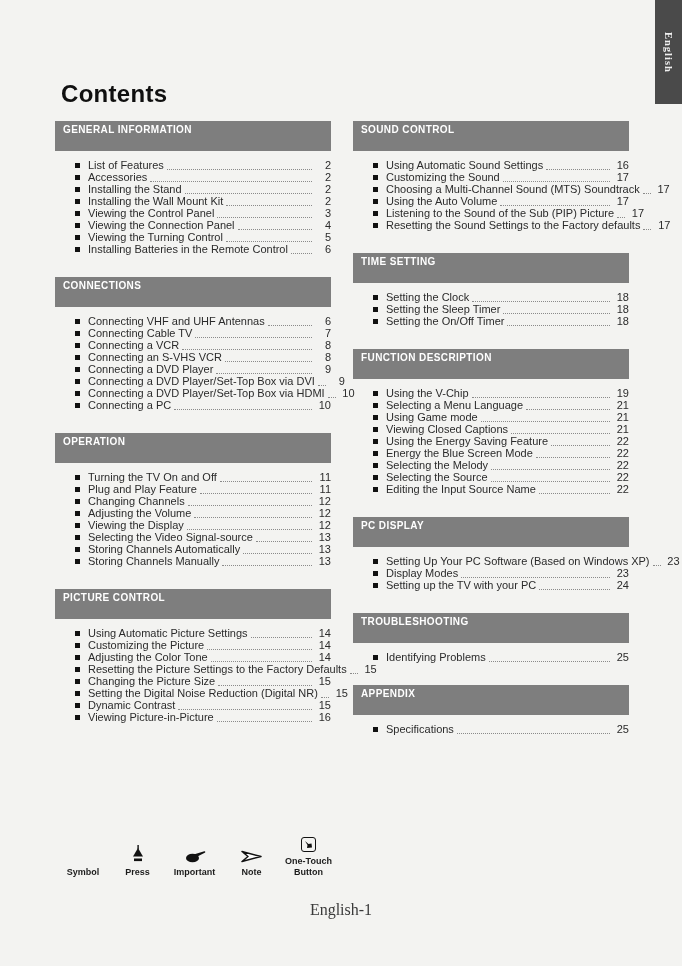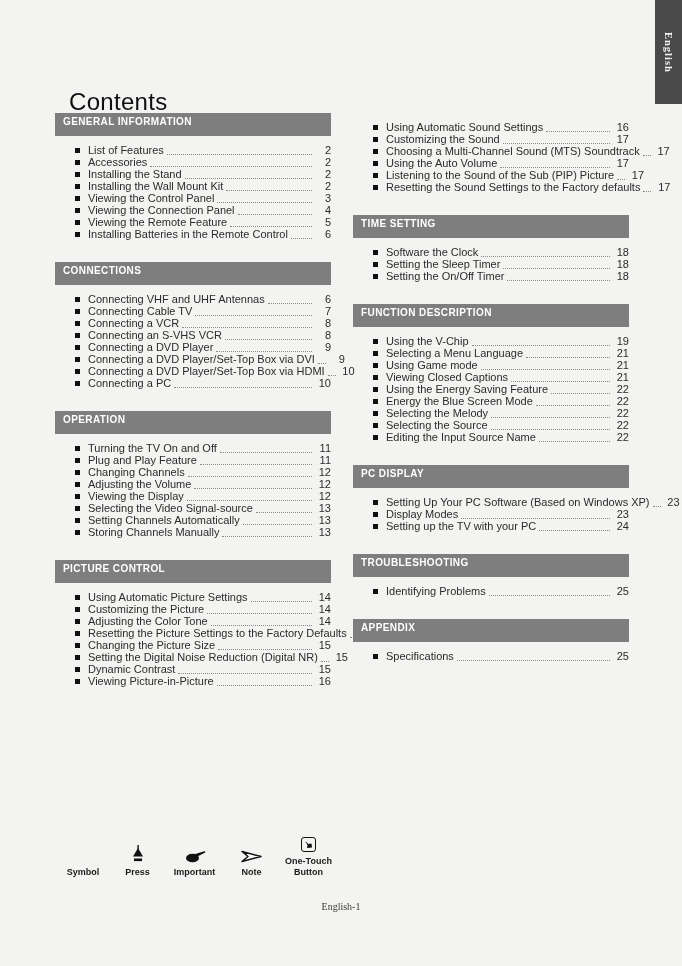--- a/index.html
+++ b/index.html
@@ -13,53 +13,53 @@
     position:absolute; top:0; right:0; width:27px; height:104px;
     background:var(--tab-bg,#4a4a4a);
     display:flex; align-items:center; justify-content:center;
   }
   .lang-tab span {
     writing-mode:vertical-rl; color:#f0f0f0;
     font-family:"Liberation Serif", serif;
     font-size:10.5px; font-weight:bold; letter-spacing:1px;
   }
   .title {
-    position:absolute; left:57px; top:76px; margin:12px;
-    font-size:24px; font-weight:normal; color:#101010; letter-spacing:0.3px;
+    position:absolute; left:57px; top:76px; margin:4px;
+    font-size:24px; font-weight:bold; color:#101010; letter-spacing:0.3px;
   }
   .columns {
     position:absolute; left:55px; top:113px; width:574px;
     display:flex; gap:22px;
   }
   .col { width:276px; }
   .section { margin-bottom:22px; }
   .section.extra-gap { margin-top:20px; }
   .sec-header {
-    height:23px; line-height:17px; background:var(--bar,#7e7e7e);
+    height:30px; line-height:17px; background:var(--bar,#7e7e7e);
     color:#ffffff; font-size:10px; font-weight:bold;
-    padding-left:8px; letter-spacing:0.4px;
+    padding-left:8px; letter-spacing:0.4px;margin-top:8px;
   }
   .sec-items { padding-top:8px; }
   .row { display:flex; align-items:center; height:12px; font-size:11px; color:#2b2b2b; }
   .bullet { width:5px; height:5px; background:var(--bullet,#111); margin:0 8px 0 20px; flex:none; }
   .lbl { white-space:nowrap; }
   .dots { flex:1; margin:0 3px; height:8px; border-bottom:1px dotted #8a8a8a; min-width:8px; }
   .pg { flex:none; width:16px; text-align:right; }
   .legend { position:absolute; left:57px; top:831px; display:flex; align-items:flex-end; }
   .leg-item { display:flex; flex-direction:column; align-items:center; justify-content:flex-end; width:57px; }
   .leg-item.first { width:52px; }
   .leg-icon { height:21px; display:flex; align-items:flex-end; justify-content:center; margin-bottom:4px; }
   .leg-label { font-size:9px; font-weight:bold; color:#1c1c1c; text-align:center; line-height:11px; width:54px; }
   .ot-box {
     width:13px; height:13px; border:1.5px solid #111; border-radius:3px;
     display:flex; align-items:center; justify-content:center; background:transparent;
   }
   .footer {
     position:absolute; left:0; right:0; top:901px; text-align:center;
-    font-family:"Liberation Serif", serif; font-size:10px; color:#3a3a3a;
+    font-family:"Liberation Serif", serif; font-size:16px; color:#3a3a3a;
   }
 </style>
 </head>
 <body>
 
 <div class="page" style="--page-bg: #f3f3f1; --bar: #7e7e7e; --tab-bg: #4a4a4a; --bullet: #111111;">
 
   <div class="lang-tab">
     <span>English</span>
   </div>
@@ -102,21 +102,21 @@
               <span class="pg">3</span>
             </div>
             <div class="row">
               <span class="bullet"></span>
               <span class="lbl">Viewing the Connection Panel</span>
               <span class="dots"></span>
               <span class="pg">4</span>
             </div>
             <div class="row">
               <span class="bullet"></span>
-              <span class="lbl">Viewing the Remote Feature</span>
+              <span class="lbl">Viewing the Turning Control</span>
               <span class="dots"></span>
               <span class="pg">5</span>
             </div>
             <div class="row">
               <span class="bullet"></span>
               <span class="lbl">Installing Batteries in the Remote Control</span>
               <span class="dots"></span>
               <span class="pg">6</span>
             </div>
           </div>
@@ -208,21 +208,21 @@
               <span class="pg">12</span>
             </div>
             <div class="row">
               <span class="bullet"></span>
               <span class="lbl">Selecting the Video Signal-source</span>
               <span class="dots"></span>
               <span class="pg">13</span>
             </div>
             <div class="row">
               <span class="bullet"></span>
-              <span class="lbl">Setting Channels Automatically</span>
+              <span class="lbl">Storing Channels Automatically</span>
               <span class="dots"></span>
               <span class="pg">13</span>
             </div>
             <div class="row">
               <span class="bullet"></span>
               <span class="lbl">Storing Channels Manually</span>
               <span class="dots"></span>
               <span class="pg">13</span>
             </div>
           </div>
@@ -276,20 +276,21 @@
               <span class="bullet"></span>
               <span class="lbl">Viewing Picture-in-Picture</span>
               <span class="dots"></span>
               <span class="pg">16</span>
             </div>
           </div>
         </section>
       </div>
     <div class="col" id="col-right">
         <section class="section">
+          <div class="sec-header">SOUND CONTROL</div>
           <div class="sec-items">
             <div class="row">
               <span class="bullet"></span>
               <span class="lbl">Using Automatic Sound Settings</span>
               <span class="dots"></span>
               <span class="pg">16</span>
             </div>
             <div class="row">
               <span class="bullet"></span>
               <span class="lbl">Customizing the Sound</span>
@@ -320,21 +321,21 @@
               <span class="dots"></span>
               <span class="pg">17</span>
             </div>
           </div>
         </section>
         <section class="section">
           <div class="sec-header">TIME SETTING</div>
           <div class="sec-items">
             <div class="row">
               <span class="bullet"></span>
-              <span class="lbl">Software the Clock</span>
+              <span class="lbl">Setting the Clock</span>
               <span class="dots"></span>
               <span class="pg">18</span>
             </div>
             <div class="row">
               <span class="bullet"></span>
               <span class="lbl">Setting the Sleep Timer</span>
               <span class="dots"></span>
               <span class="pg">18</span>
             </div>
             <div class="row">

